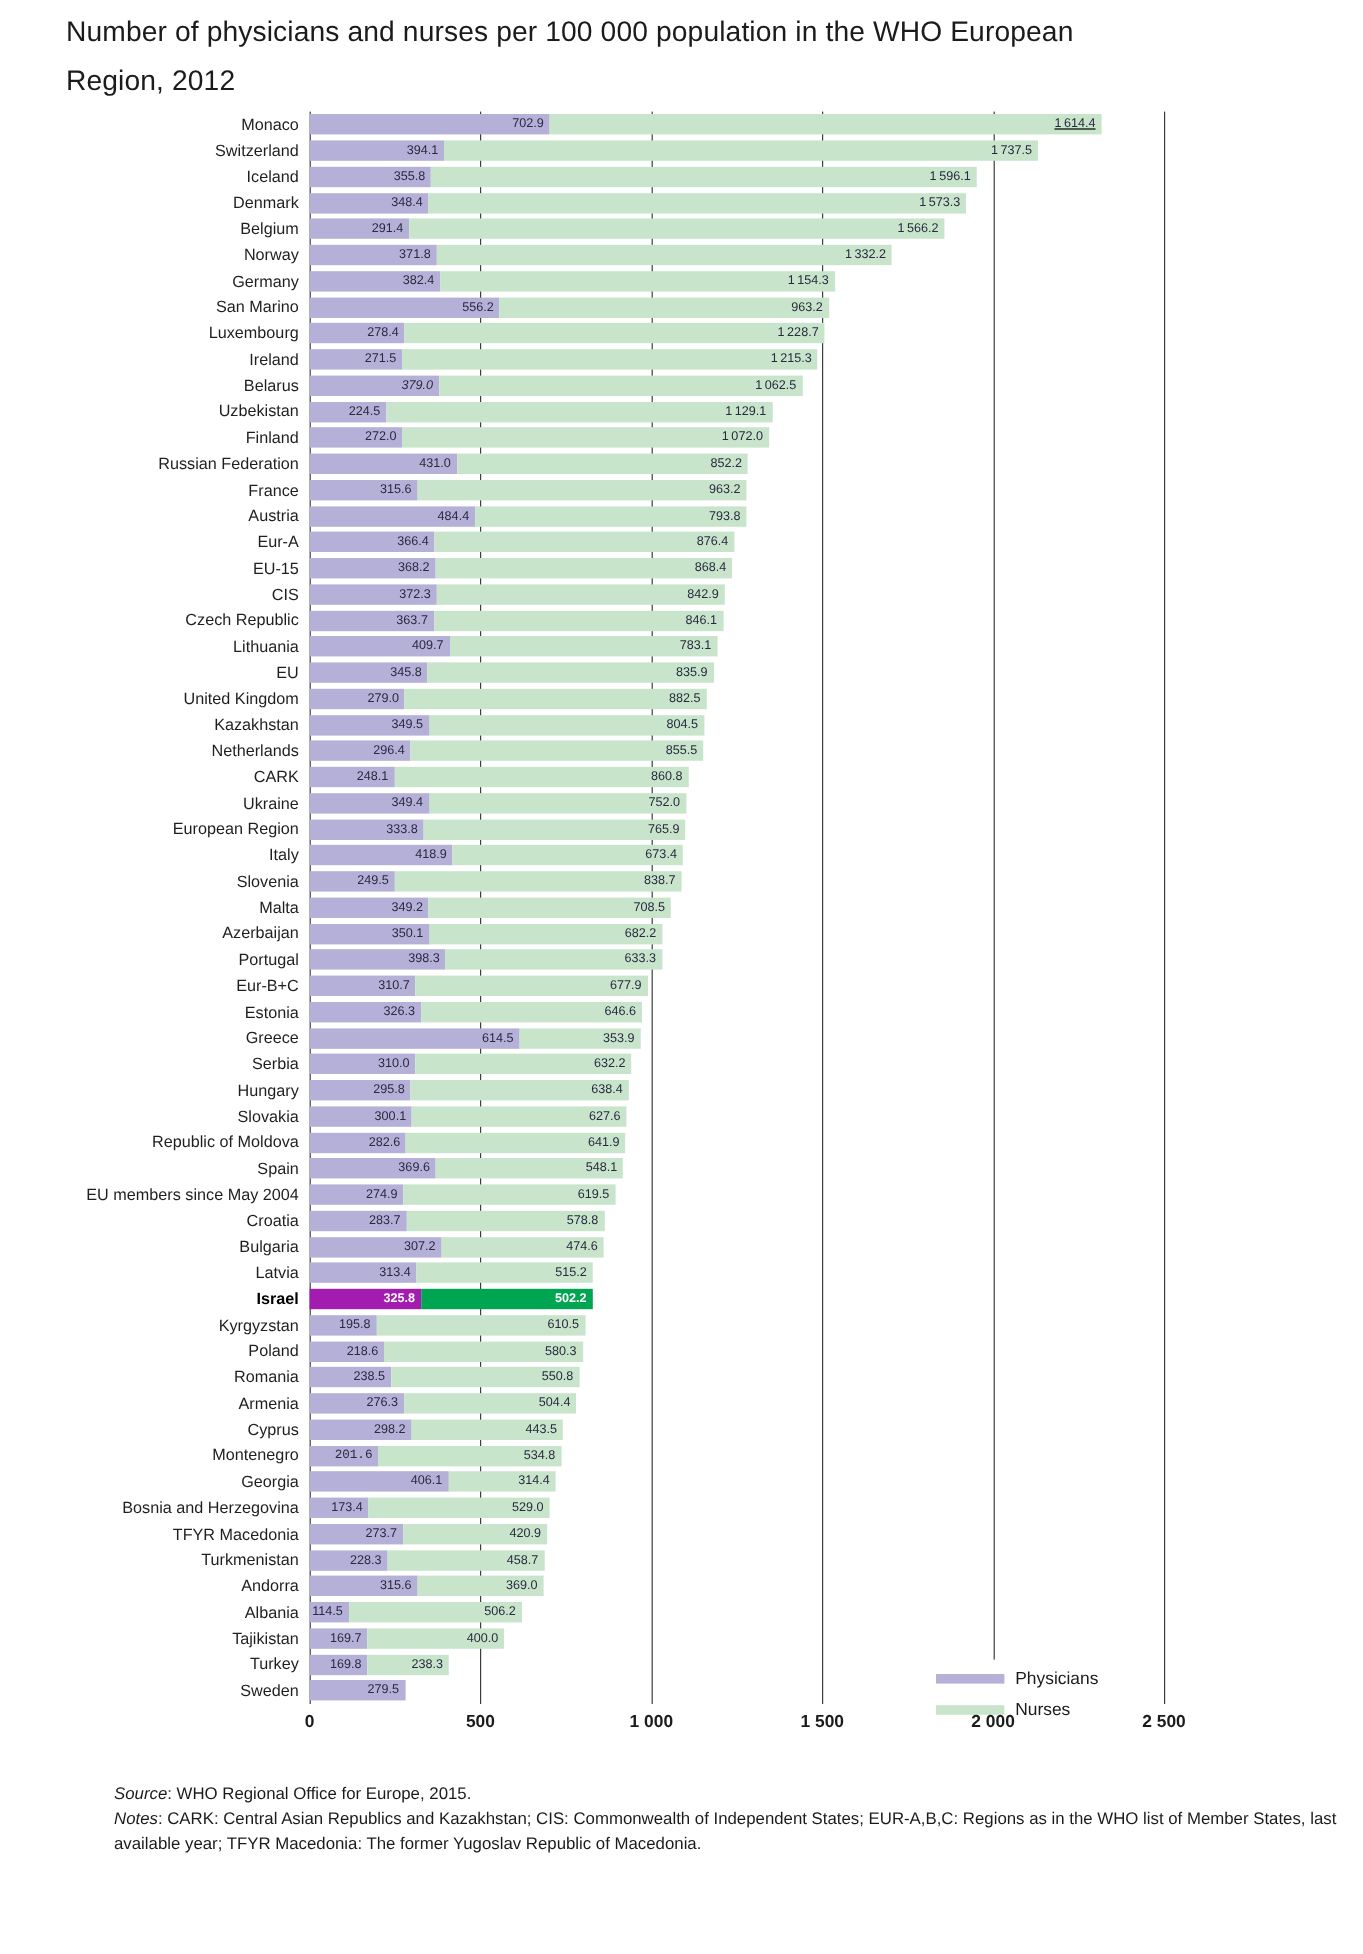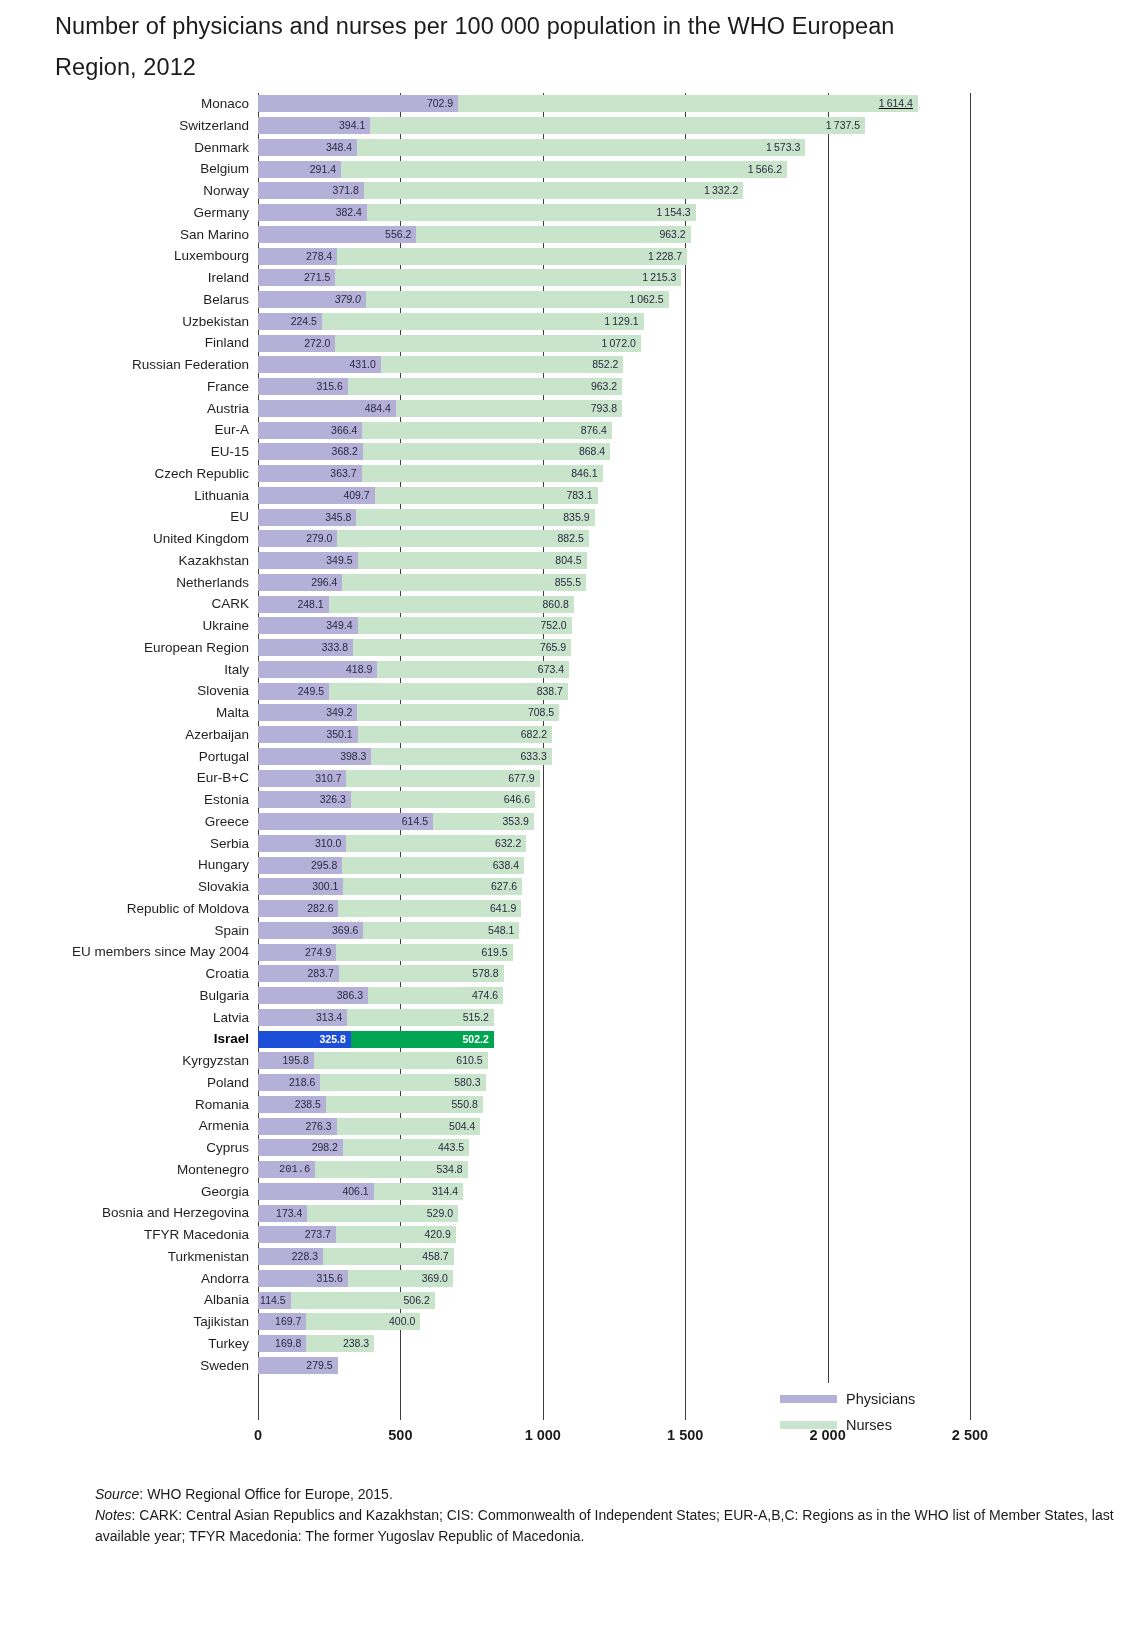--- a/index.html
+++ b/index.html
@@ -74,21 +74,21 @@
   .val {
     display: block;
     text-align: right;
     padding-right: 5px;
     font-size: 10.5px;
     line-height: 17px;
     color: #29293f;
     white-space: nowrap;
   }
   .row.hl .rlabel { font-weight: 700; color: #000; }
-  .row.hl .bar-p { background: #1d4ed8; }
+  .row.hl .bar-p { background: #a21caf; }
   .row.hl .bar-n { background: #00a551; }
   .row.hl .val { color: #ffffff; font-weight: 700; }
 
   .xticks { position: absolute; left: 0; top: 100%; width: 100%; }
   .xtick {
     position: absolute;
     top: 7px;
     transform: translateX(-50%);
     font-size: 14.5px;
     font-weight: 700;
@@ -163,20 +163,29 @@
   <div class="row">
     <span class="rlabel">Switzerland</span>
     <div class="bar-p" style="width: 15.764%;">
             <span class="val">394.1</span>
           </div>
     <div class="bar-n" style="width: 69.5%;">
             <span class="val">1 737.5</span>
           </div>
   </div>
 
+  <div class="row">
+    <span class="rlabel">Iceland</span>
+    <div class="bar-p" style="width: 14.232%;">
+            <span class="val">355.8</span>
+          </div>
+    <div class="bar-n" style="width: 63.844%;">
+            <span class="val">1 596.1</span>
+          </div>
+  </div>
 
   <div class="row">
     <span class="rlabel">Denmark</span>
     <div class="bar-p" style="width: 13.936%;">
             <span class="val">348.4</span>
           </div>
     <div class="bar-n" style="width: 62.932%;">
             <span class="val">1 573.3</span>
           </div>
   </div>
@@ -314,20 +323,29 @@
   <div class="row">
     <span class="rlabel">EU-15</span>
     <div class="bar-p" style="width: 14.728%;">
             <span class="val">368.2</span>
           </div>
     <div class="bar-n" style="width: 34.736%;">
             <span class="val">868.4</span>
           </div>
   </div>
 
+  <div class="row">
+    <span class="rlabel">CIS</span>
+    <div class="bar-p" style="width: 14.892%;">
+            <span class="val">372.3</span>
+          </div>
+    <div class="bar-n" style="width: 33.716%;">
+            <span class="val">842.9</span>
+          </div>
+  </div>
 
   <div class="row">
     <span class="rlabel">Czech Republic</span>
     <div class="bar-p" style="width: 14.548%;">
             <span class="val">363.7</span>
           </div>
     <div class="bar-n" style="width: 33.844%;">
             <span class="val">846.1</span>
           </div>
   </div>
@@ -558,21 +576,21 @@
             <span class="val">283.7</span>
           </div>
     <div class="bar-n" style="width: 23.152%;">
             <span class="val">578.8</span>
           </div>
   </div>
 
   <div class="row">
     <span class="rlabel">Bulgaria</span>
     <div class="bar-p" style="width: 15.452%;">
-            <span class="val">386.3</span>
+            <span class="val">307.2</span>
           </div>
     <div class="bar-n" style="width: 18.984%;">
             <span class="val">474.6</span>
           </div>
   </div>
 
   <div class="row">
     <span class="rlabel">Latvia</span>
     <div class="bar-p" style="width: 12.536%;">
             <span class="val">313.4</span>

